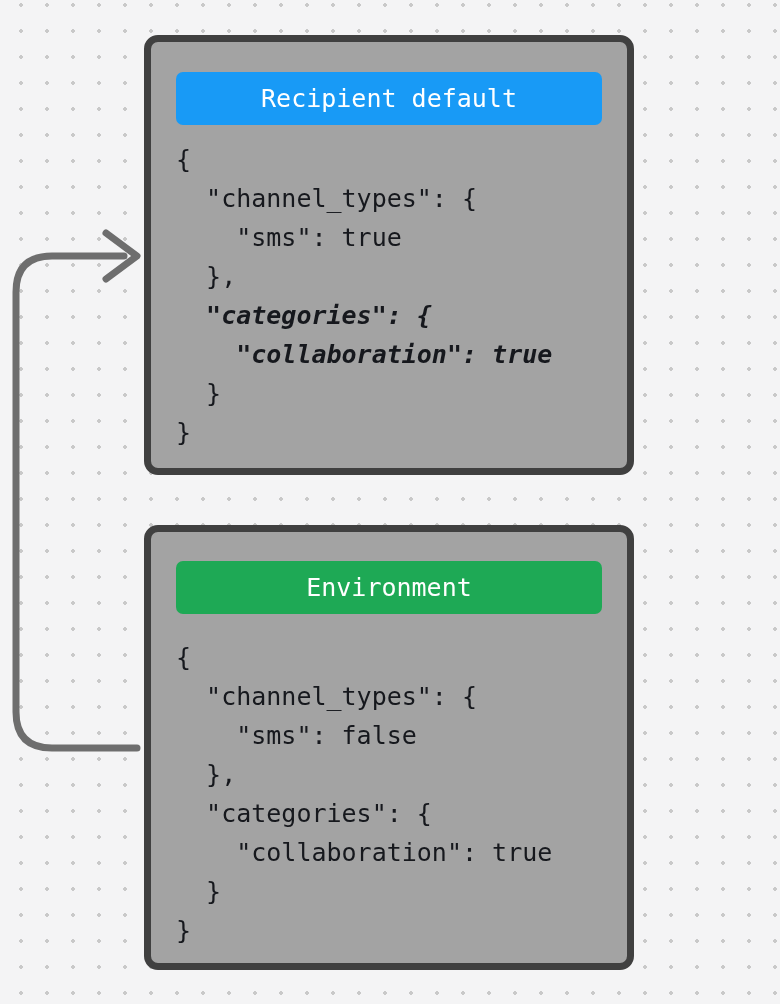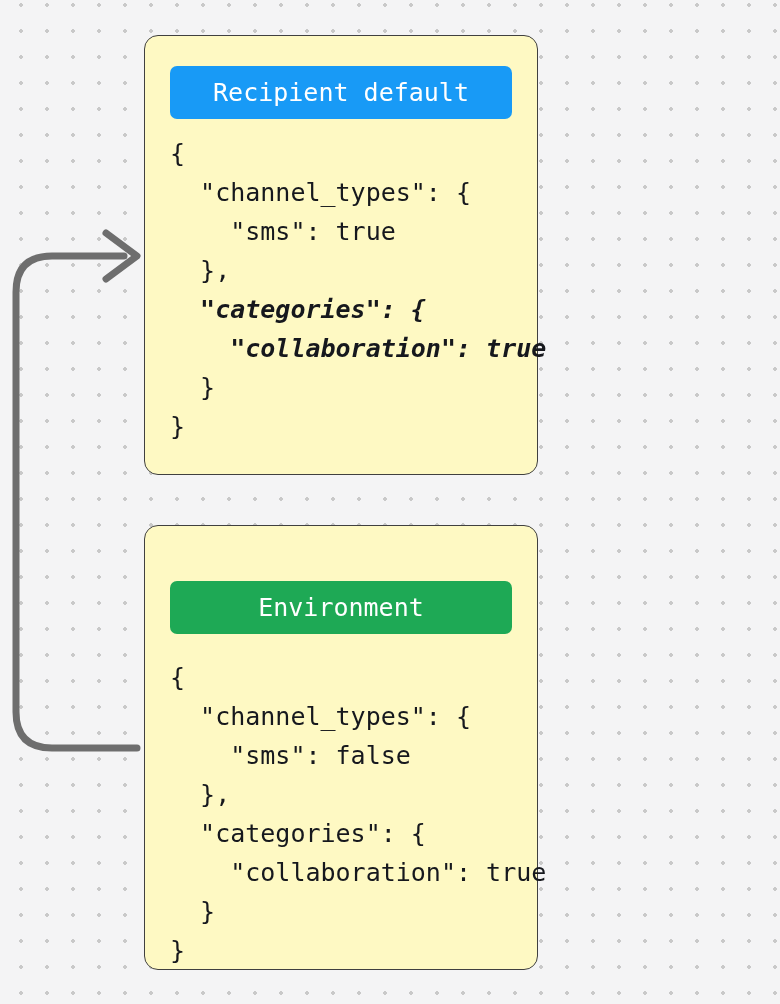--- a/index.html
+++ b/index.html
@@ -14,24 +14,24 @@
     font-family: "DejaVu Sans Mono", "Liberation Mono", monospace;
   }
   .arrow-svg {
     position: absolute;
     left: 0; top: 0;
     width: 160px; height: 1004px;
   }
   .card {
     position: absolute;
     left: 144px;
-    width: 394px;
+    width: 490px;
     box-sizing: border-box;
-    background: #fef9c3;
-    border: 1px solid #404040;
+    background: #a3a3a3;
+    border: 7px solid #404040;
     border-radius: 14px;
     padding: 30px 25px 24px 25px;
   }
   .card-recipient { top: 35px; height: 440px; }
   .card-environment { top: 525px; height: 445px; padding-top: 29px; }
   .card-header {
     height: 53px;
     line-height: 53px;
     border-radius: 7px;
     text-align: center;
@@ -65,21 +65,21 @@
     <div class="code-line">    "sms": true</div>
     <div class="code-line">  },</div>
     <div class="code-line em">  "categories": {</div>
     <div class="code-line em">    "collaboration": true</div>
     <div class="code-line">  }</div>
     <div class="code-line">}</div>
   </div>
 </div>
 
 <div class="card card-environment">
-  <div class="card-header" style="background-color: rgb(30, 169, 85); margin-top: 26px;">Environment</div>
+  <div class="card-header" style="background-color: rgb(30, 169, 85);">Environment</div>
   <div class="code-block">
     <div class="code-line">{</div>
     <div class="code-line">  "channel_types": {</div>
     <div class="code-line">    "sms": false</div>
     <div class="code-line">  },</div>
     <div class="code-line">  "categories": {</div>
     <div class="code-line">    "collaboration": true</div>
     <div class="code-line">  }</div>
     <div class="code-line">}</div>
   </div>

